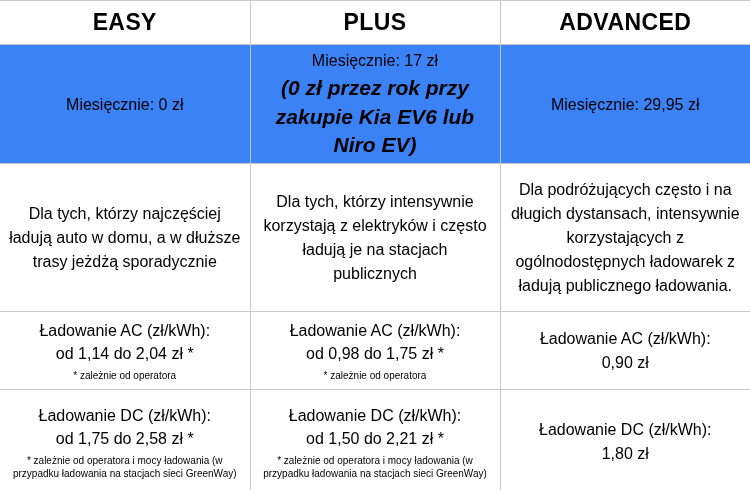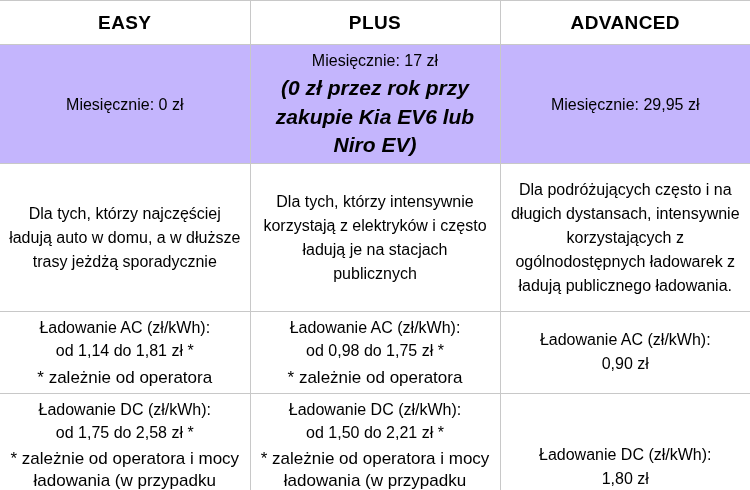--- a/index.html
+++ b/index.html
@@ -34,27 +34,27 @@
   .pricing-table td:last-child,
   .pricing-table th:last-child {
     border-right: none;
     text-align: center;
   }
   thead th {
     border-top: none;
   }
   .row-header th {
     background: #ffffff;
-    font-size: 19px;
+    font-size: 23px;
     font-weight: bold;
     letter-spacing: 0.4px;
     height: 44px;
   }
   .row-price td {
-    background: #c4b5fd;
+    background: #3b82f6;
     font-size: 16px;
     line-height: 1.45;
     height: 74px;
   }
   .price-note {
     display: block;
     font-size: 21px;
     font-weight: bold;
     font-style: italic;
     line-height: 1.35;
@@ -74,21 +74,21 @@
   .row-ac td { height: 78px; }
   .row-dc td { height: 104px; }
   .cell-title {
     display: block;
   }
   .cell-value {
     display: block;
   }
   .footnote {
     display: block;
-    font-size: 17px;
+    font-size: 10px;
     line-height: 1.3;
     margin-top: 4px;
   }
   .tall-value {
     display: block;
     line-height: 1.5;
   }
 </style>
 </head>
 <body>
@@ -115,21 +115,21 @@
       </td>
     </tr>
     <tr class="row-desc">
       <td>Dla tych, którzy najczęściej ładują auto w domu, a w dłuższe trasy jeżdżą sporadycznie</td>
       <td>Dla tych, którzy intensywnie korzystają z elektryków i często ładują je na stacjach publicznych</td>
       <td>Dla podróżujących często i na długich dystansach, intensywnie korzystających z ogólnodostępnych ładowarek z ładują publicznego ładowania.</td>
     </tr>
     <tr class="row-ac">
       <td>
         <span class="cell-title">Ładowanie AC (zł/kWh):</span>
-        <span class="cell-value">od 1,14 do 1,81 zł *</span>
+        <span class="cell-value">od 1,14 do 2,04 zł *</span>
         <span class="footnote">* zależnie od operatora</span>
       </td>
       <td>
         <span class="cell-title">Ładowanie AC (zł/kWh):</span>
         <span class="cell-value">od 0,98 do 1,75 zł *</span>
         <span class="footnote">* zależnie od operatora</span>
       </td>
       <td>
         <span class="tall-value">Ładowanie AC (zł/kWh):</span>
         <span class="tall-value">0,90 zł</span>

